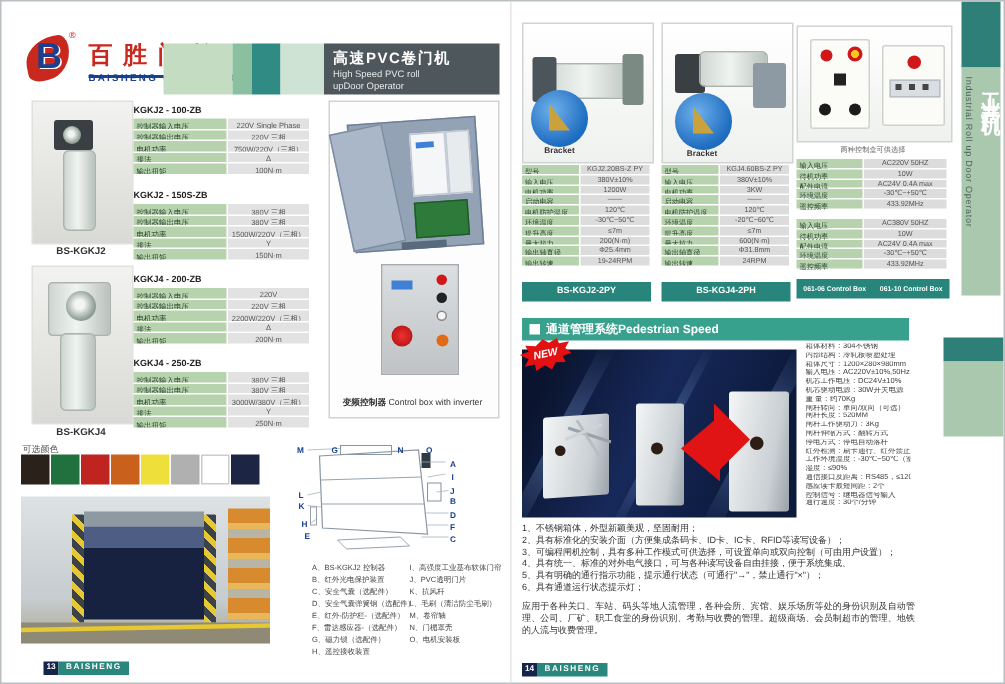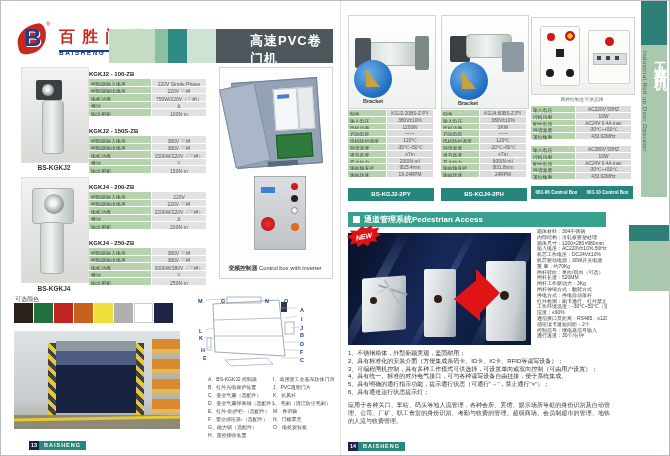--- a/index.html
+++ b/index.html
@@ -12,21 +12,21 @@
     border-radius:70% 20% 60% 30%/60% 30% 70% 20%;transform:rotate(-12deg);}
   .logo-b{position:absolute;left:7px;top:1px;color:#1a3f8f;font-size:24px;font-weight:bold;
     text-shadow:1px 1px 0 #fff;}
   .logo-r{position:absolute;left:29px;top:-2px;font-size:6px;color:#c8281e;}
   .brand-cn{left:58px;top:26px;color:#c8281e;font-size:16px;font-weight:bold;letter-spacing:7px;
     border-bottom:2px solid #1a3f8f;padding-bottom:2px;}
   .brand-en{left:58px;top:48px;color:#1a3f8f;font-size:6.5px;font-weight:bold;letter-spacing:1.5px;}
   
   .deco{top:28px;height:34px;}
   .title-block{left:215px;top:28px;width:117px;height:34px;background:#4e575b;color:#fff;padding:3px 0 0 6px;box-sizing:border-box;}
-  .title-cn{font-size:13px;font-weight:bold;letter-spacing:1px;margin-left:28px;}
+  .title-cn{font-size:10px;font-weight:bold;letter-spacing:1px;}
   .title-en{font-size:6.3px;color:#e3e6e6;line-height:7.5px;}
   
   .photo{background:linear-gradient(#f2f2f0,#d9dad6);border:1px solid #e0e0dd;overflow:hidden;}
   .caption{font-size:6.5px;font-weight:bold;color:#333;text-align:center;}
   .m-head{position:absolute;background:#3a3f44;border-radius:2px;}
   .m-body{position:absolute;background:linear-gradient(90deg,#cfd6d2,#f0f4f1 45%,#b9c2bd);border-radius:4px;border:1px solid #aab3ae;}
   .m-ring{position:absolute;border-radius:50%;background:radial-gradient(circle at 45% 45%,#f2f5f2 20%,#9aa8a1 60%,#5c6a64);}
   
   .spec{width:117px;}
   .spec-h{font-size:6px;font-weight:bold;color:#222;margin-bottom:2px;}
@@ -499,21 +499,21 @@
 
   <div class="abs" style="left:640px;top:0;width:26px;height:44px;background:#2e7f78;"></div>
   <div class="abs" style="left:640px;top:44px;width:26px;height:152px;background:#a9c8ad;"></div>
   <div class="abs side-cn" style="left:650px;top:50px;">工业卷门机</div>
   <div class="abs side-en" style="left:641px;top:50px;height:140px;">Industrial Roll up Door Operator</div>
   <div class="abs" style="left:628px;top:224px;width:40px;height:16px;background:#2e7f78;"></div>
   <div class="abs" style="left:628px;top:240px;width:40px;height:50px;background:#a9c8ad;"></div>
 
   <div class="abs ped-header">
     <div class="ped-bullet"></div>
-    <span>通道管理系统Pedestrian Access</span>
+    <span>通道管理系统Pedestrian Speed</span>
   </div>
   <div class="abs turnstile">
     <div class="streak" style="left:20px;top:-10px;width:10px;height:140px;"></div>
     <div class="streak" style="left:90px;top:-10px;width:6px;height:140px;"></div>
     <div class="streak" style="left:150px;top:-10px;width:12px;height:140px;"></div>
     <div class="ped-unit" style="left:14px;top:44px;width:44px;height:54px;transform:skewY(-4deg);"></div>
     <div class="abs" style="left:30px;top:56px;width:30px;height:2px;background:#9aa3a9;transform:rotate(18deg);"></div>
     <div class="abs" style="left:30px;top:58px;width:28px;height:2px;background:#b7bec2;transform:rotate(58deg);"></div>
     <div class="abs" style="left:28px;top:54px;width:26px;height:2px;background:#cdd3d6;transform:rotate(-22deg);"></div>
     <div class="pdot" style="left:22px;top:64px;width:7px;height:7px;"></div>

